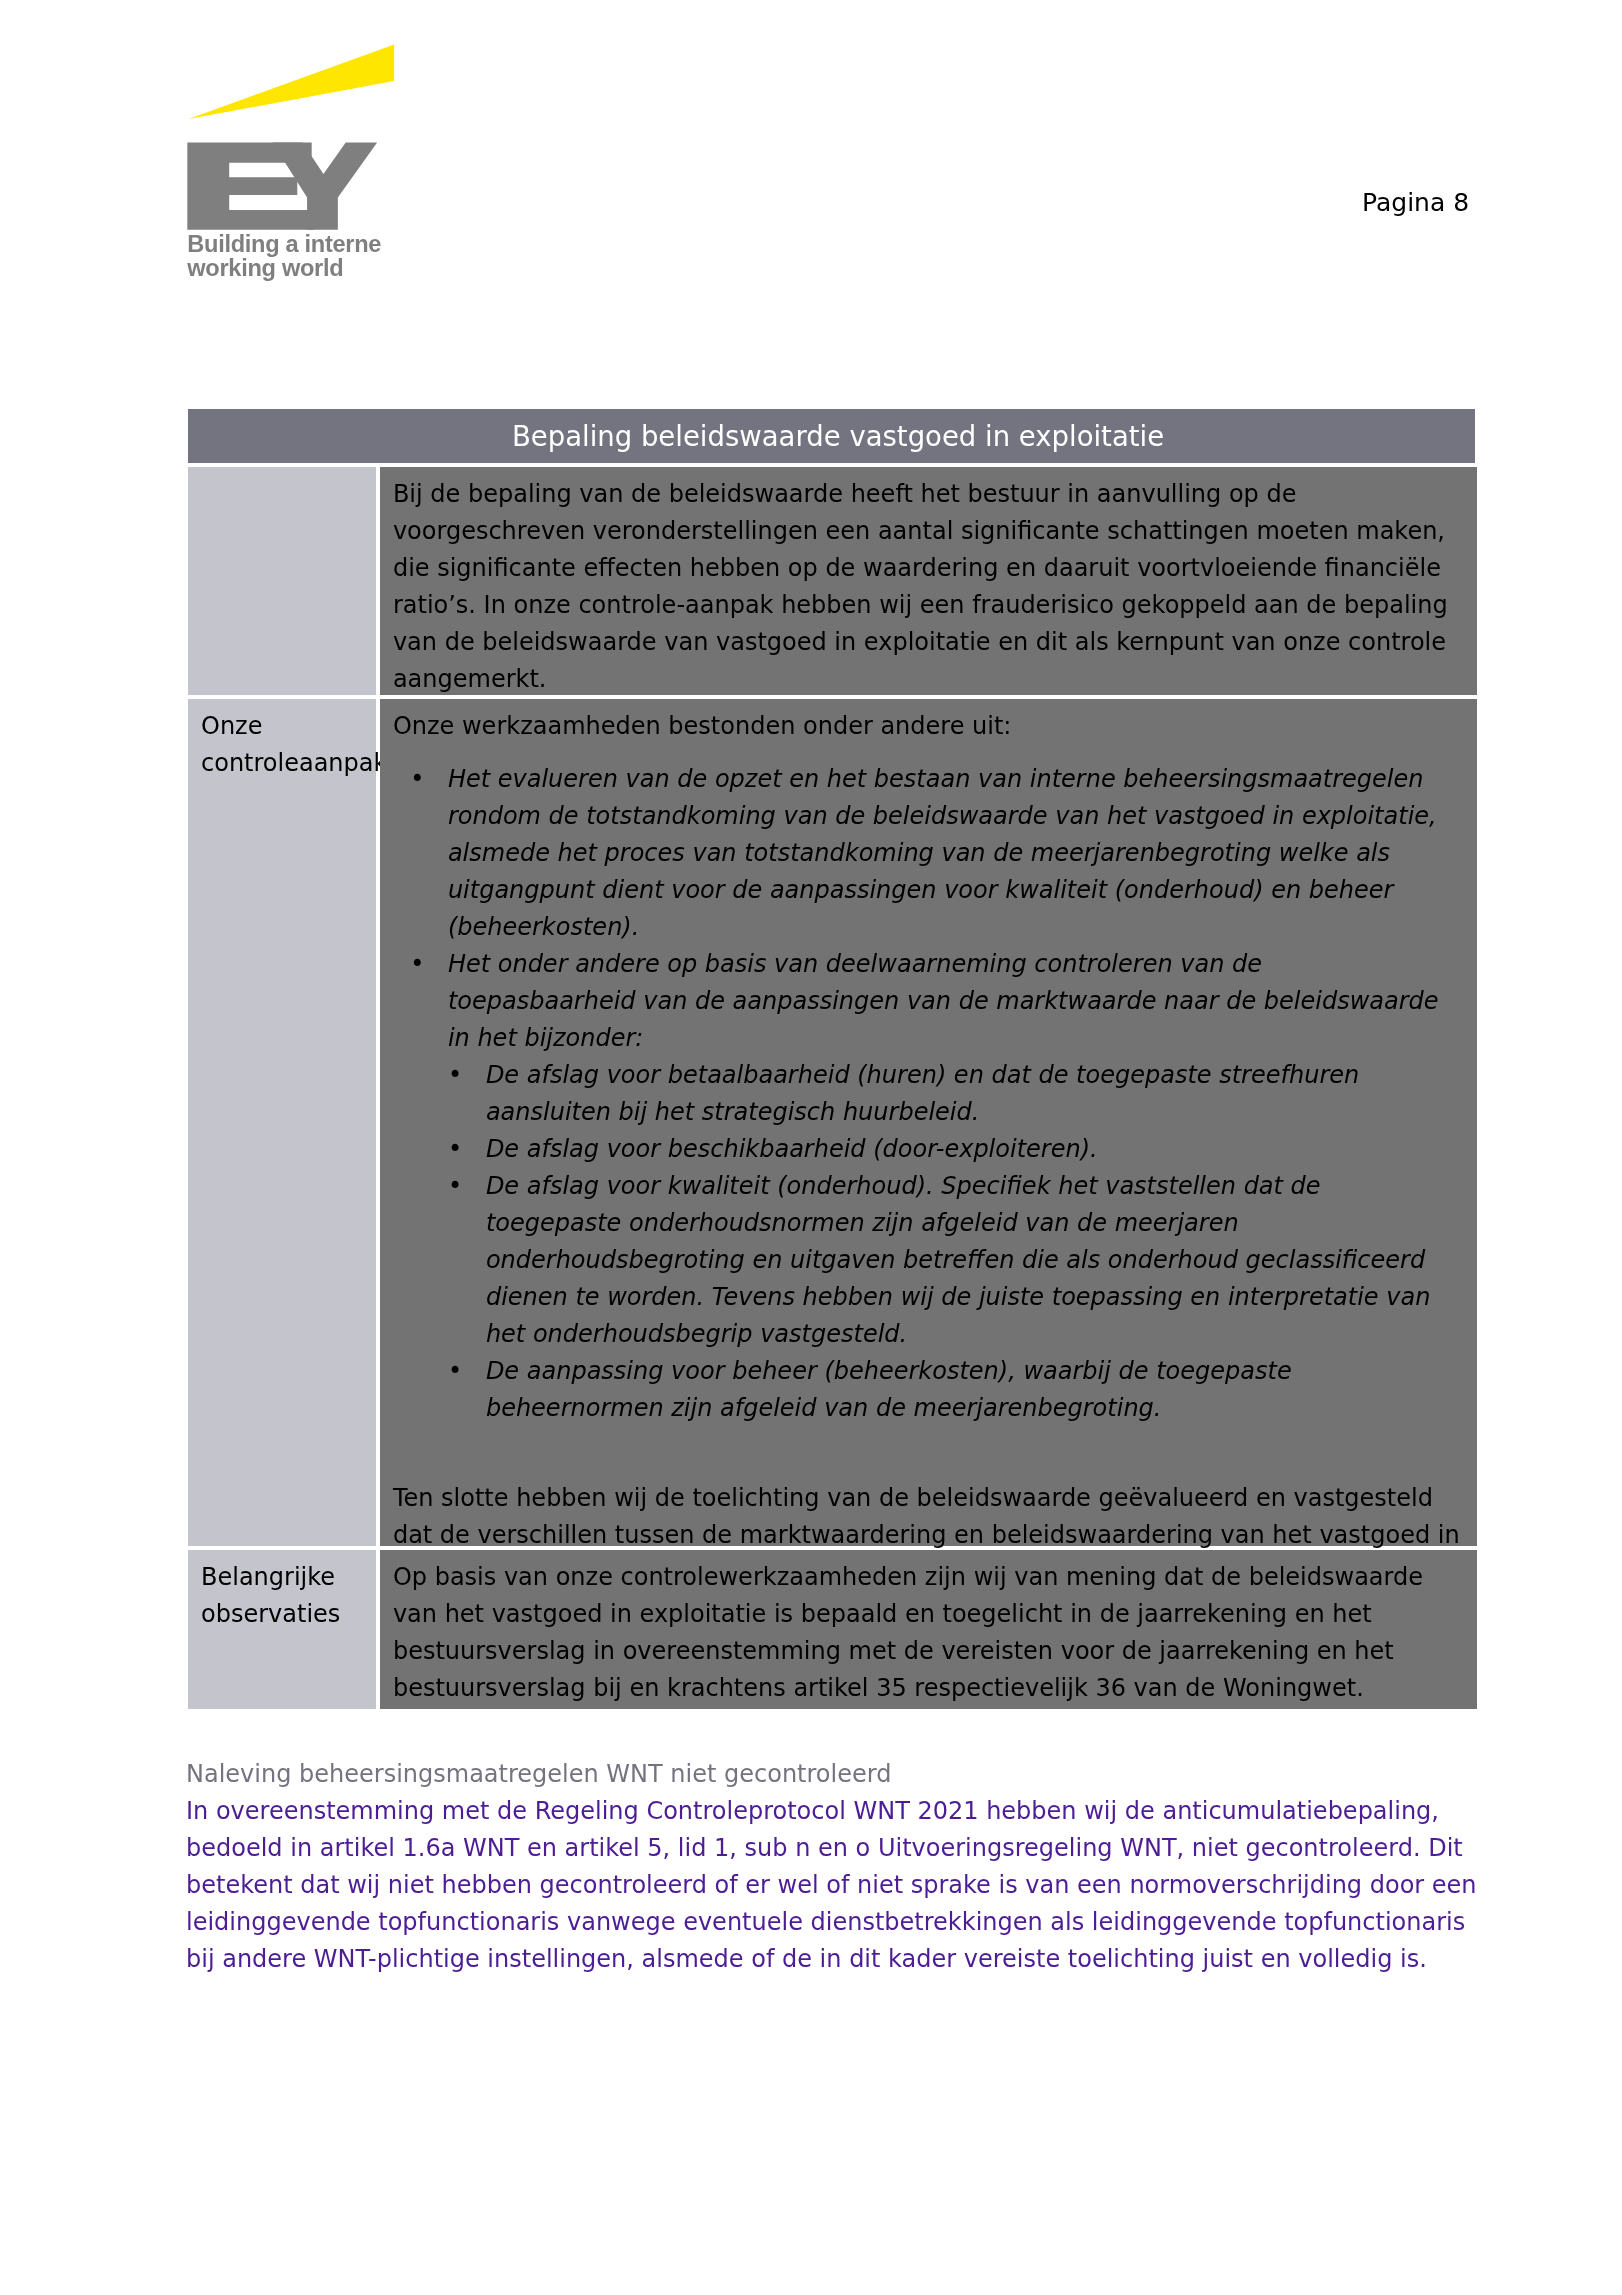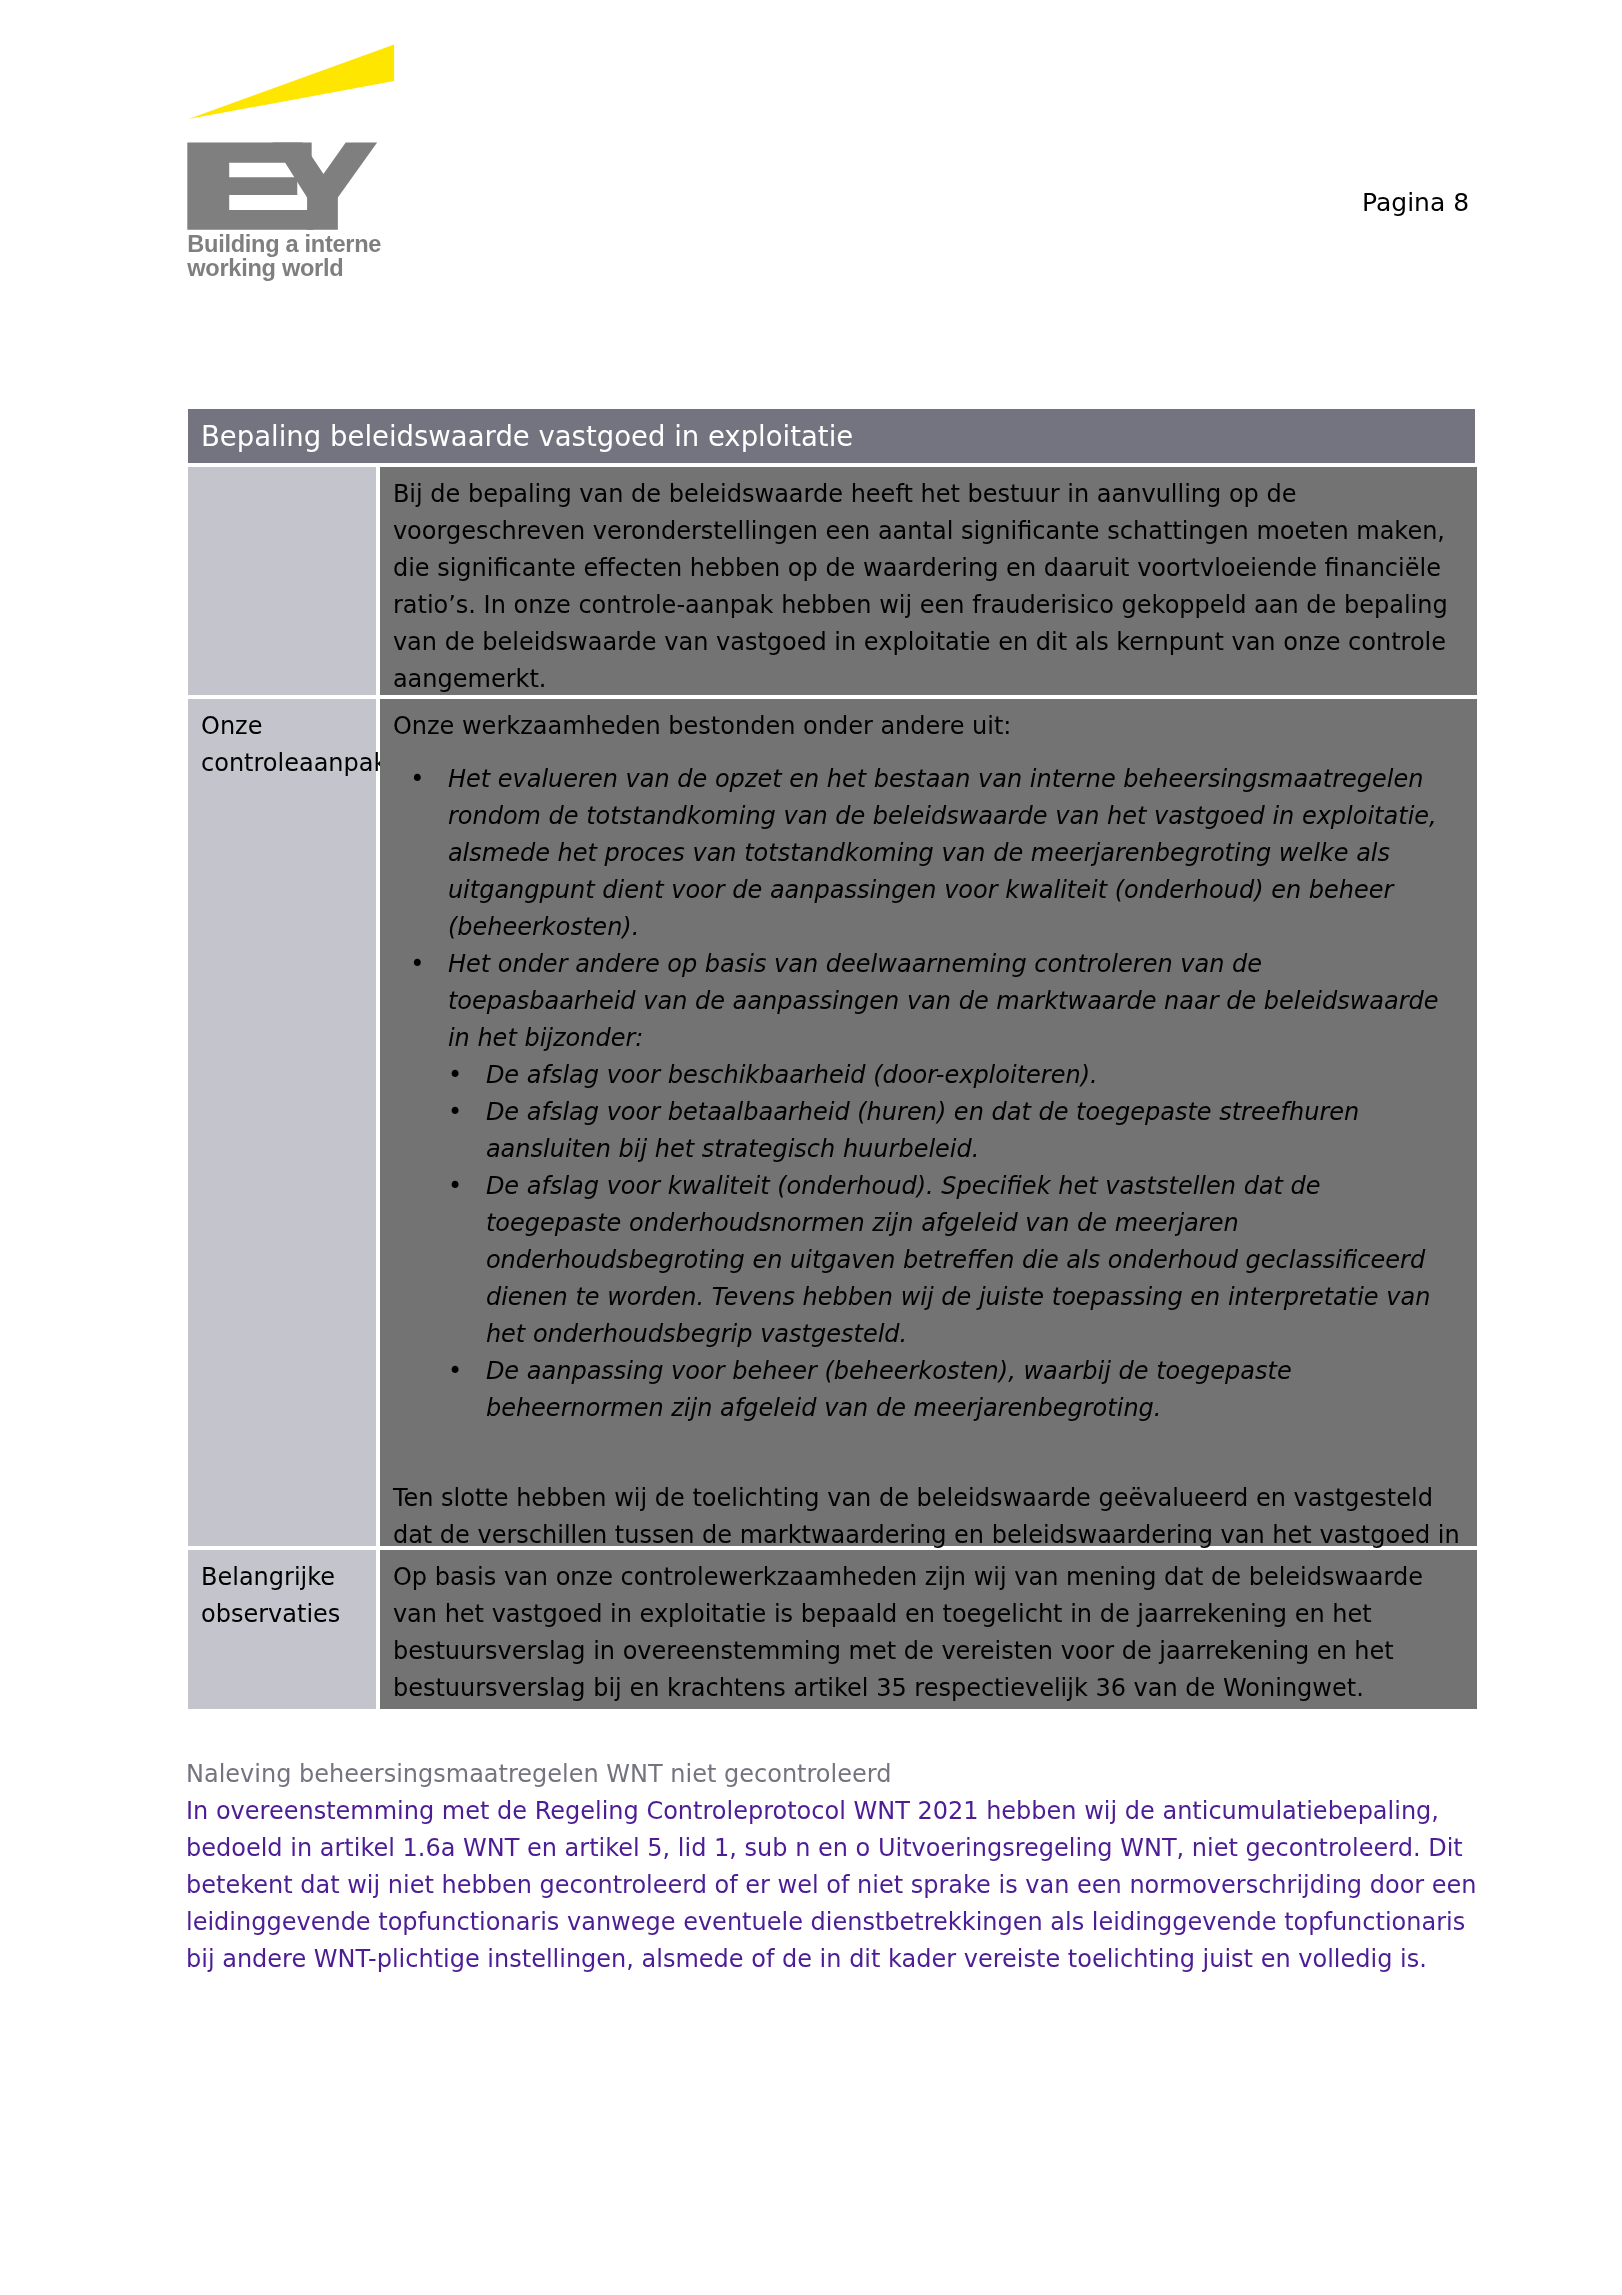--- a/index.html
+++ b/index.html
@@ -7,21 +7,21 @@
          font-family: "DejaVu Sans Condensed", "DejaVu Sans", "Liberation Sans", sans-serif; color: #000; }
   .logo { position: absolute; left: 186px; top: 43px; width: 216px; height: 242px; }
   .logo svg { position: absolute; left: 0; top: 0; }
   .logo-tagline { position: absolute; left: 1.3px; top: 190px; font-family: "Liberation Sans", sans-serif;
                   font-weight: bold; font-size: 23.6px; line-height: 23.6px; color: #7f7f7f; letter-spacing: -0.3px; }
   .page-number { position: absolute; left: 1362px; top: 188px; font-family: "DejaVu Sans", sans-serif;
                  font-size: 25px; color: #000; }
   .table { position: absolute; left: 188px; top: 409px; width: 1289px; }
   .t-header { background: #747480; color: #ffffff; height: 54px; font-family: "DejaVu Sans", sans-serif;
               font-size: 27.5px; line-height: 54px; padding-left: 13px; box-sizing: border-box;
-              border-right: 2.6px solid #ffffff; }
+              border-right: 2.6px solid #ffffff; text-align: center; }
   .t-row { display: flex; margin-top: 3.9px; }
   .t-left { width: 188px; background: #c4c4cd; box-sizing: border-box; padding: 9.2px 13px;
             font-family: "DejaVu Sans", sans-serif; font-size: 24px; line-height: 37px; flex-shrink: 0; }
   .t-right { flex: 1; background: #737373; margin-left: 3.9px; box-sizing: border-box; padding: 9.2px 13px;
              font-family: "DejaVu Sans", sans-serif; font-size: 24px; line-height: 37px; }
   .row1 { height: 228px; }
   .row2 { height: 847px; }
   .row3 { height: 159px; justify-content: flex-end; }
   .t-right p { margin: 0; }
   ul { margin: 16px; padding: 0; list-style: none; font-style: italic; }
@@ -64,22 +64,22 @@
     </div>
   </div>
 
   <div class="t-row row2">
     <div class="t-left">Onze controleaanpak</div>
     <div class="t-right">
       <p>Onze werkzaamheden bestonden onder andere uit:</p>
       <ul>
         <li class="b1">Het evalueren van de opzet en het bestaan van interne beheersingsmaatregelen rondom de totstandkoming van de beleidswaarde van het vastgoed in exploitatie, alsmede het proces van totstandkoming van de meerjarenbegroting welke als uitgangpunt dient voor de aanpassingen voor kwaliteit (onderhoud) en beheer (beheerkosten).</li>
         <li class="b1">Het onder andere op basis van deelwaarneming controleren van de toepasbaarheid van de aanpassingen van de marktwaarde naar de beleidswaarde in het bijzonder:</li>
+        <li class="b2">De afslag voor betaalbaarheid (huren) en dat de toegepaste streefhuren aansluiten bij het strategisch huurbeleid.</li>
         <li class="b2">De afslag voor beschikbaarheid (door-exploiteren).</li>
-        <li class="b2">De afslag voor betaalbaarheid (huren) en dat de toegepaste streefhuren aansluiten bij het strategisch huurbeleid.</li>
         <li class="b2">De afslag voor kwaliteit (onderhoud). Specifiek het vaststellen dat de toegepaste onderhoudsnormen zijn afgeleid van de meerjaren onderhoudsbegroting en uitgaven betreffen die als onderhoud geclassificeerd dienen te worden. Tevens hebben wij de juiste toepassing en interpretatie van het onderhoudsbegrip vastgesteld.</li>
         <li class="b2">De aanpassing voor beheer (beheerkosten), waarbij de toegepaste beheernormen zijn afgeleid van de meerjarenbegroting.</li>
       </ul>
       <div class="spacer"></div>
       <p>Ten slotte hebben wij de toelichting van de beleidswaarde geëvalueerd en vastgesteld dat de verschillen tussen de marktwaardering en beleidswaardering van het vastgoed in exploitatie zijn uiteengezet.</p>
     </div>
   </div>
 
   <div class="t-row row3">
     <div class="t-left">Belangrijke observaties</div>

